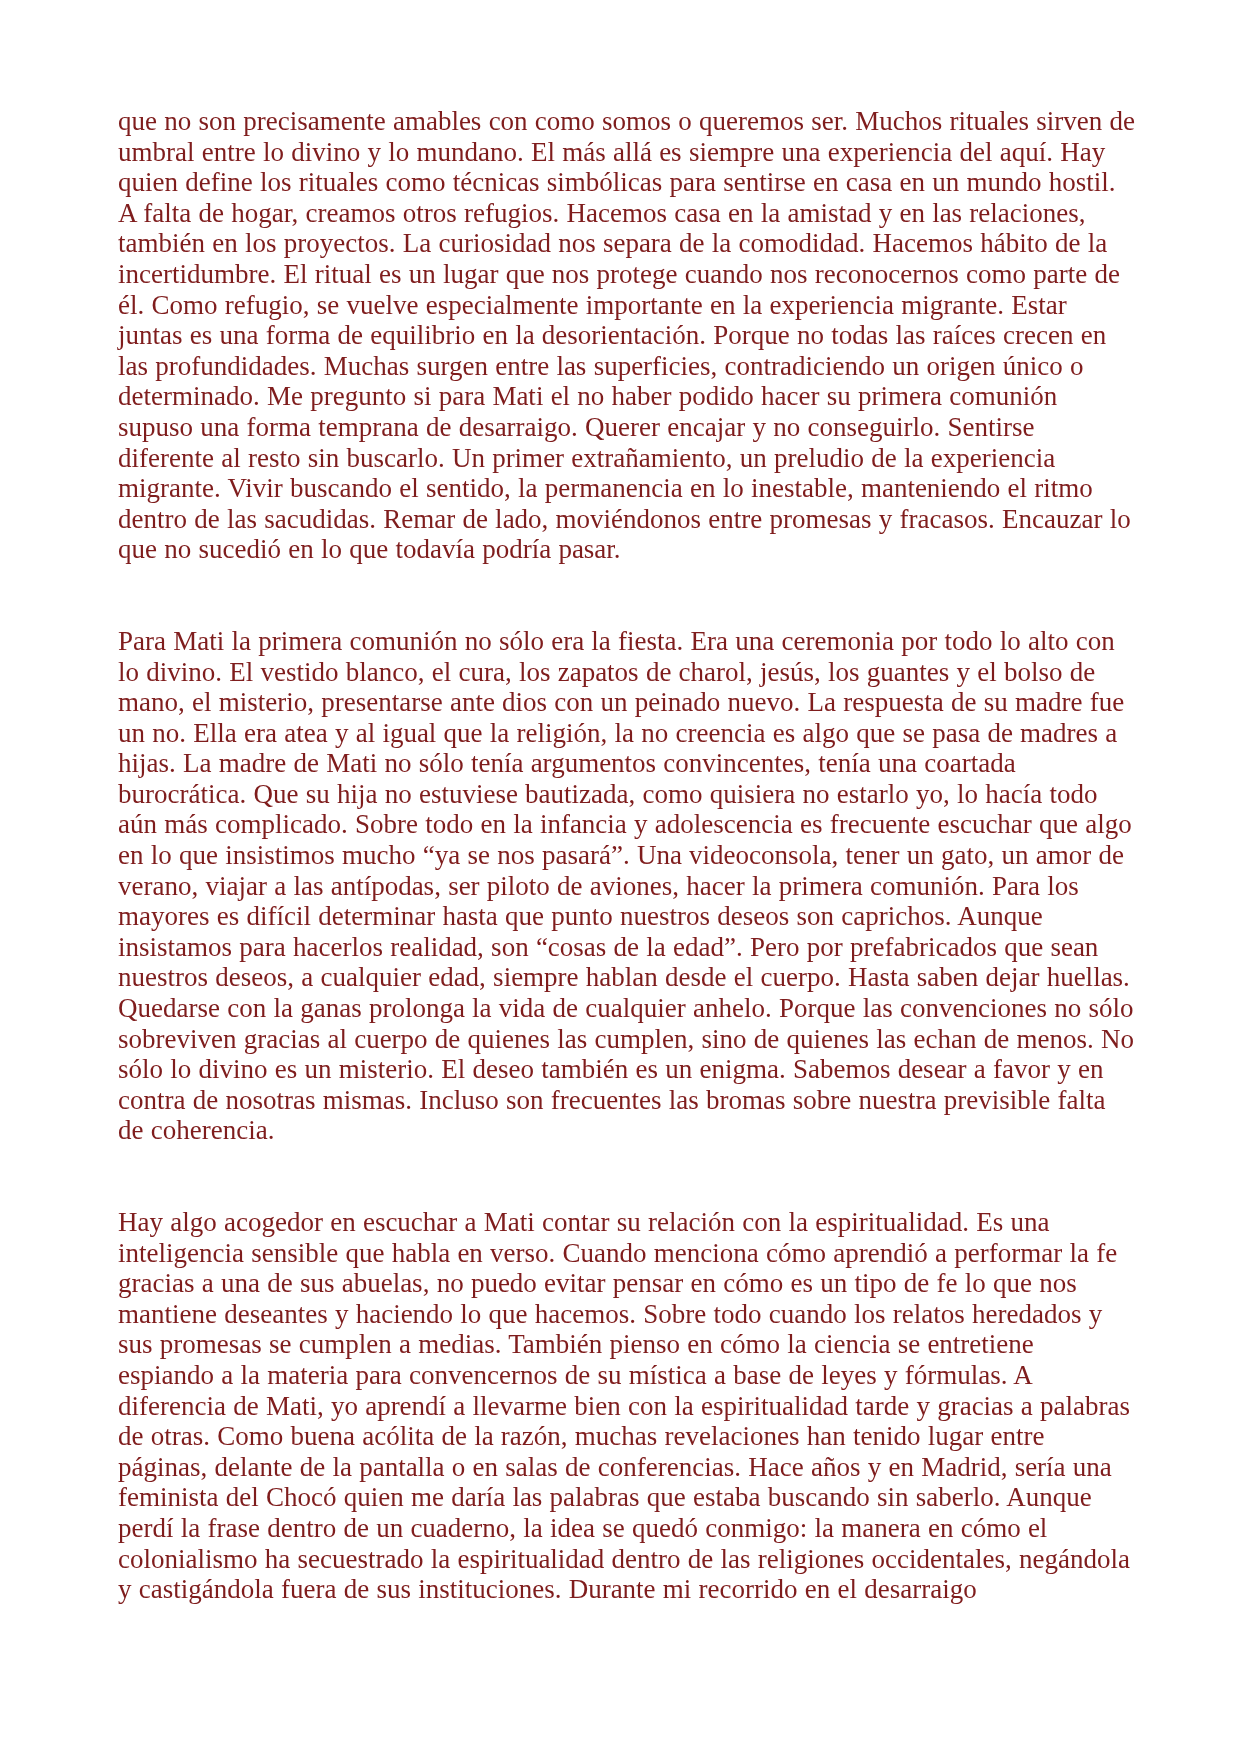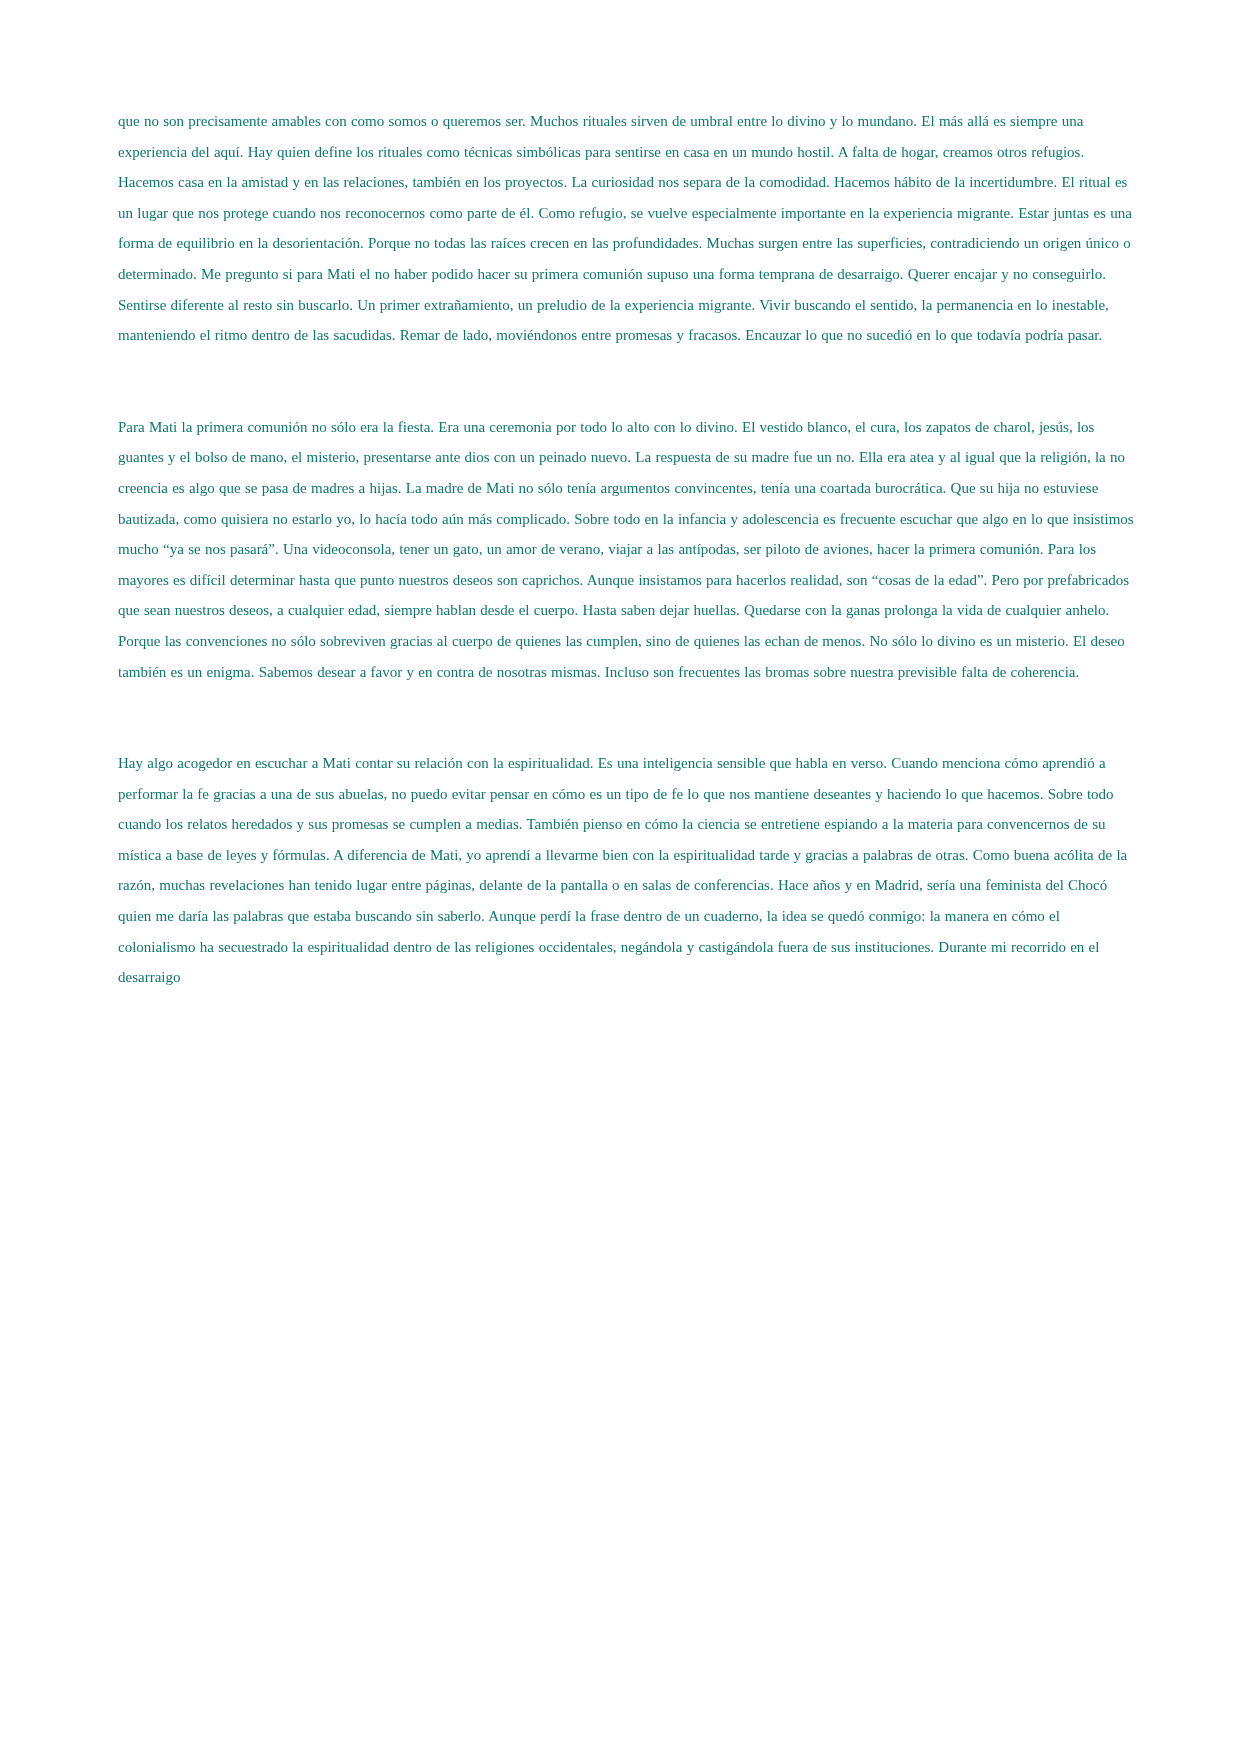--- a/index.html
+++ b/index.html
@@ -15,24 +15,24 @@
     overflow: hidden;
   }
   .text-block {
     position: absolute;
     left: 118px;
     top: 106px;
     width: 1019px;
   }
   .text-block p {
     font-family: "Liberation Serif", serif;
-    font-size: 15px;
+    font-size: 27px;
     line-height: 30.6px;
     font-weight: 400;
-    color: #0f766e;
+    color: #7f1d1d;
     text-align: left;
     margin: 0 0 61px 0;
     padding: 0;
     letter-spacing: 0;
     word-spacing: 0.5px;
   }
   .text-block p:last-child {
     margin-bottom: 13px;
   }
 </style>

